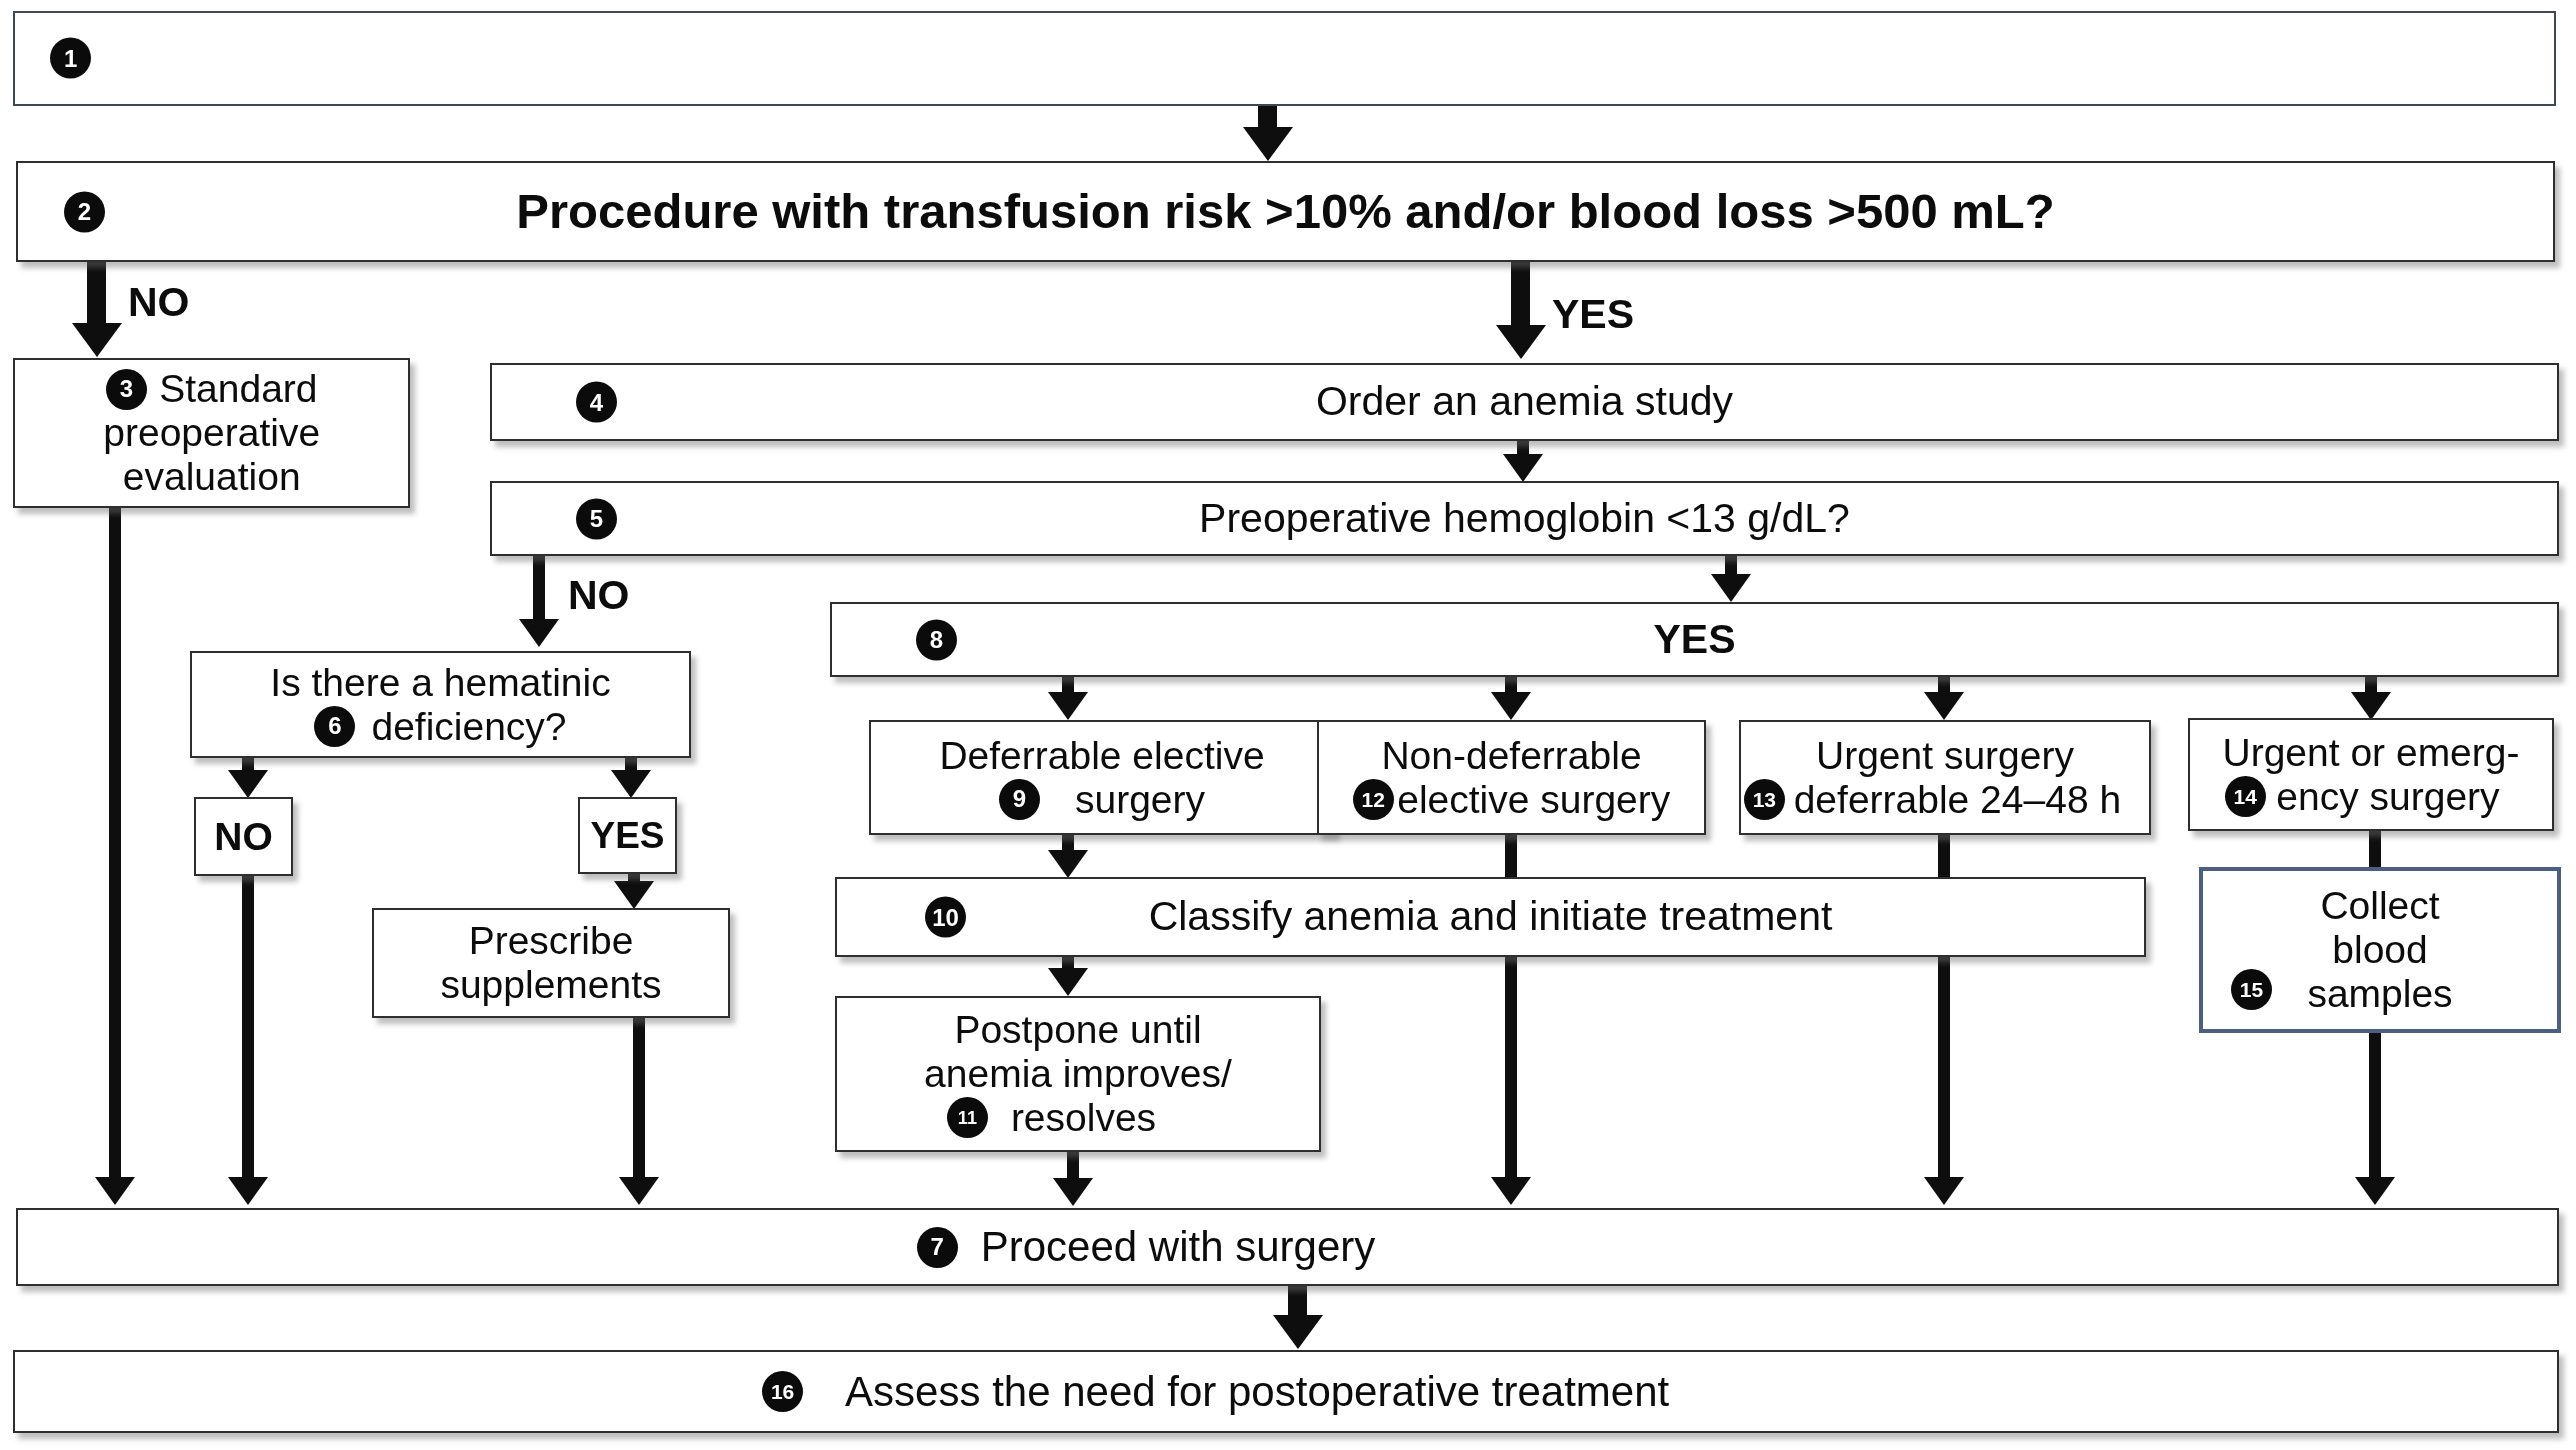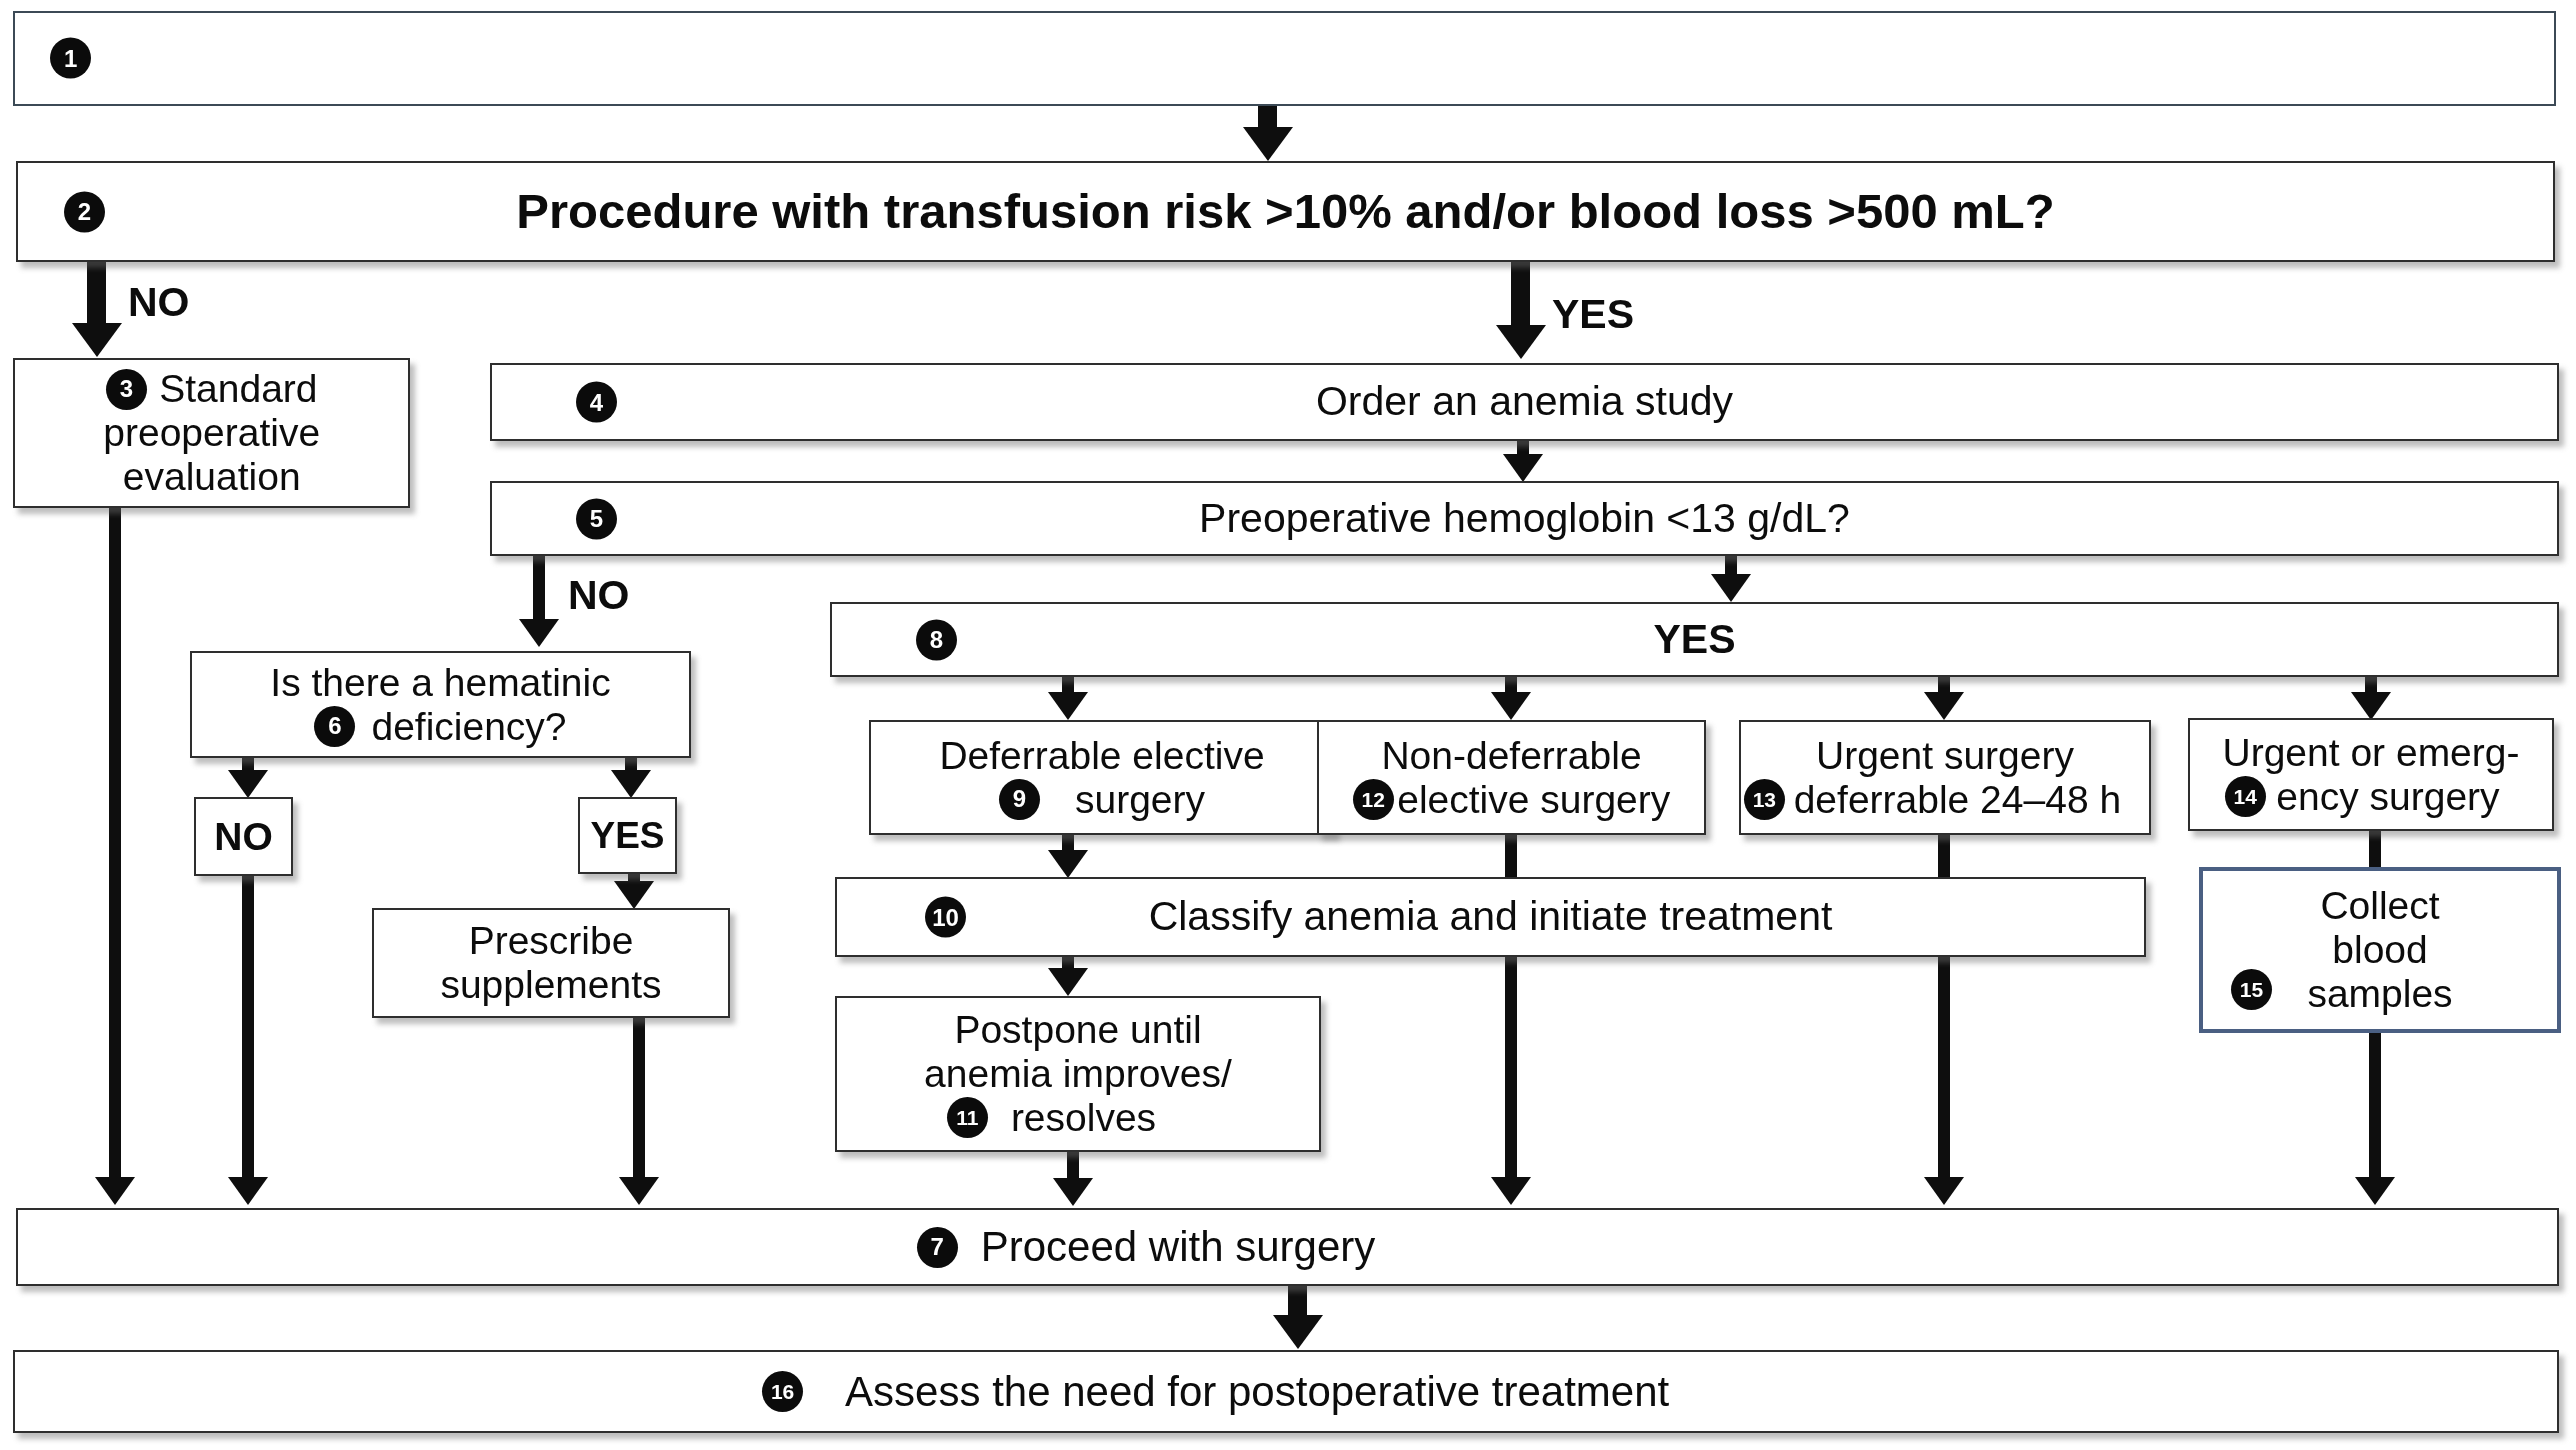--- a/index.html
+++ b/index.html
@@ -198,21 +198,21 @@
 
   <div class="box z2" style="left:835px;top:877px;width:1311px;height:80px;">
     <span class="badge abs" style="left:88px;">10</span>
     <span class="bline" style="font-size:41px;">Classify anemia and initiate treatment</span>
   </div>
 
   <div class="box z2" style="left:835px;top:996px;width:486px;height:156px;font-size:39px;">
     <span class="bline">Postpone until</span>
     <span class="bline">anemia improves/</span>
     <span class="bline" style="gap:23px;margin-left:-53px;">
-      <span class="badge" style="font-size:21px;">11</span>
+      <span class="badge" style="font-size:18px;">11</span>
       <span>resolves</span>
     </span>
   </div>
 
   <div class="box z2" style="left:2199px;top:867px;width:362px;height:166px;font-size:39px;border:4.4px solid #4a5f82;box-shadow:none;">
     <span class="badge" style="position:absolute;left:28px;bottom:19.4px;font-size:21px;">15</span>
     <span class="bline">Collect</span>
     <span class="bline">blood</span>
     <span class="bline">samples</span>
   </div>

